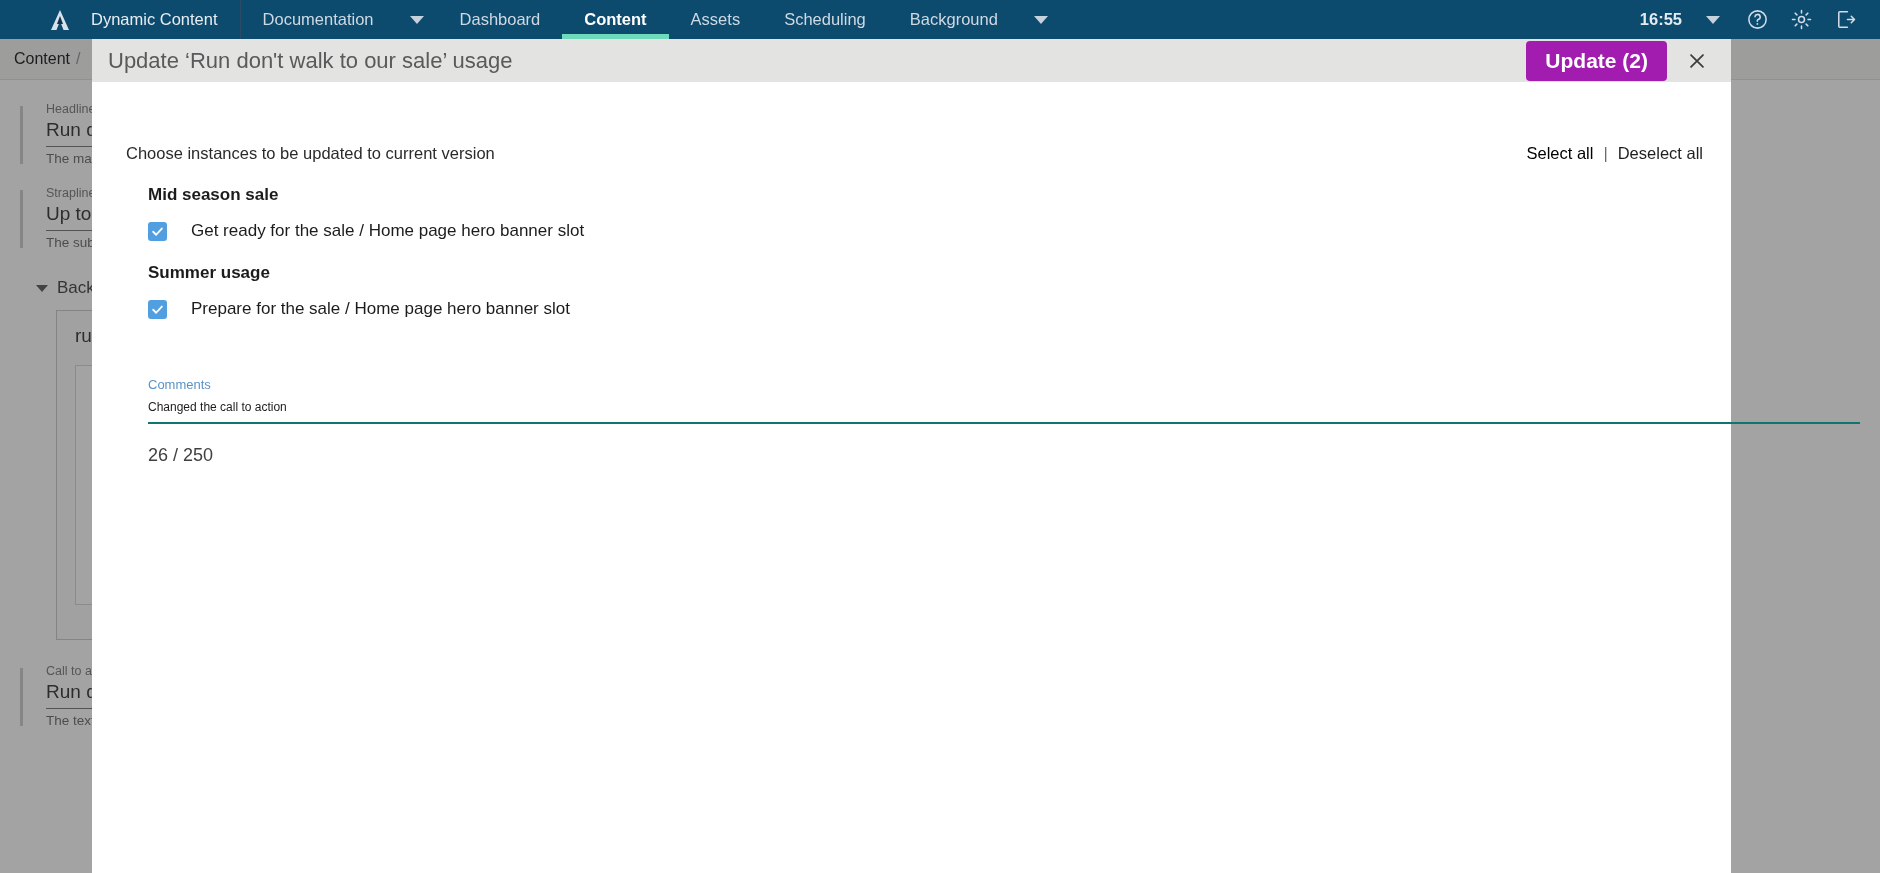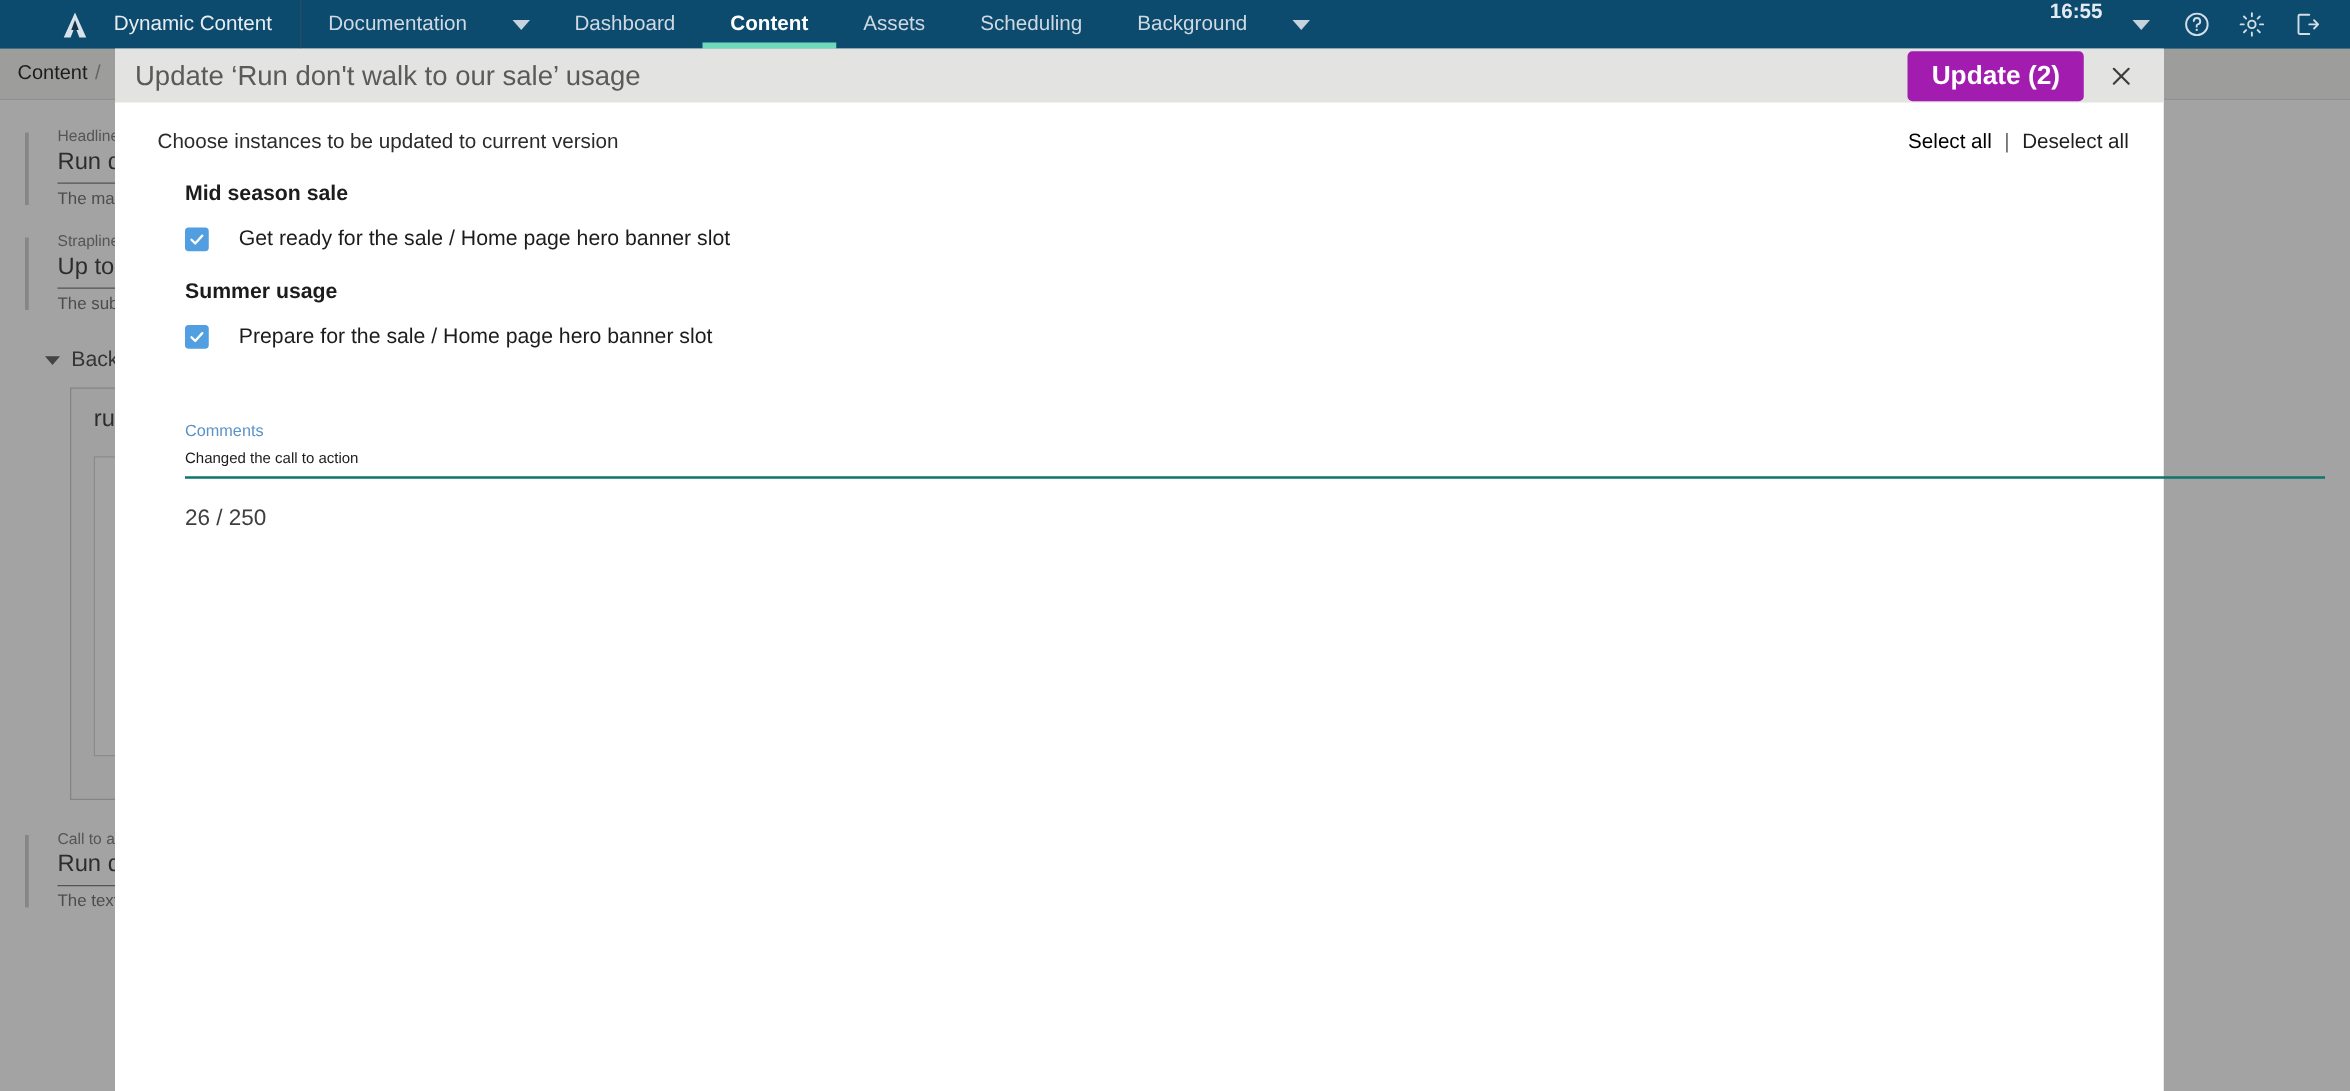--- a/index.html
+++ b/index.html
@@ -47,21 +47,21 @@
     display: flex; align-items: center; justify-content: center;
     padding: 0 14px; height: 39px;
   }
   .caret-glyph {
     width: 0; height: 0;
     border-left: 7px solid transparent;
     border-right: 7px solid transparent;
     border-top: 8px solid #c6d2dc;
   }
   .nav-right {
-    margin-left: auto; display: flex; align-items: flex-start;
+    margin-left: auto; display: flex; align-items: center;
     padding-right: 14px; gap: 2px;
   }
   .nav-time { color: #e4eaf0; font-size: 16.5px; font-weight: bold; padding: 0 8px; }
   .nav-icon-btn {
     width: 42px; height: 39px;
     display: flex; align-items: center; justify-content: center;
   }
 
   
   .bg-page {
@@ -129,21 +129,21 @@
     font-size: 21px; font-weight: bold;
     padding: 8px 19px; cursor: pointer;
   }
   .close-btn {
     width: 28px; height: 28px;
     display: flex; align-items: center; justify-content: center;
     cursor: pointer;
   }
 
   .modal-body { flex: 1; padding: 22px 28px 0 34px; position: relative; }
-  .body-top { display: flex; align-items: flex-end; }
+  .body-top { display: flex; align-items: flex-end; margin-top: 40px; }
   .choose-text { font-size: 16.5px; color: #2b2b2b; }
   .select-links { margin-left: auto; display: flex; align-items: center; gap: 10px; font-size: 16.5px; }
   .link-disabled { color: #000000; cursor: default; }
   .link-sep { color: #6a6a6a; }
   .link-active { color: #1f1f1f; cursor: pointer; }
 
   .group { margin-top: 22px; }
   .group-title { font-size: 17px; font-weight: bold; color: #1c1c1c; margin-left: 22px; }
   .instance-row { display: flex; align-items: center; gap: 24px; margin: 16px 0 0 22px; }
   .cbx {

